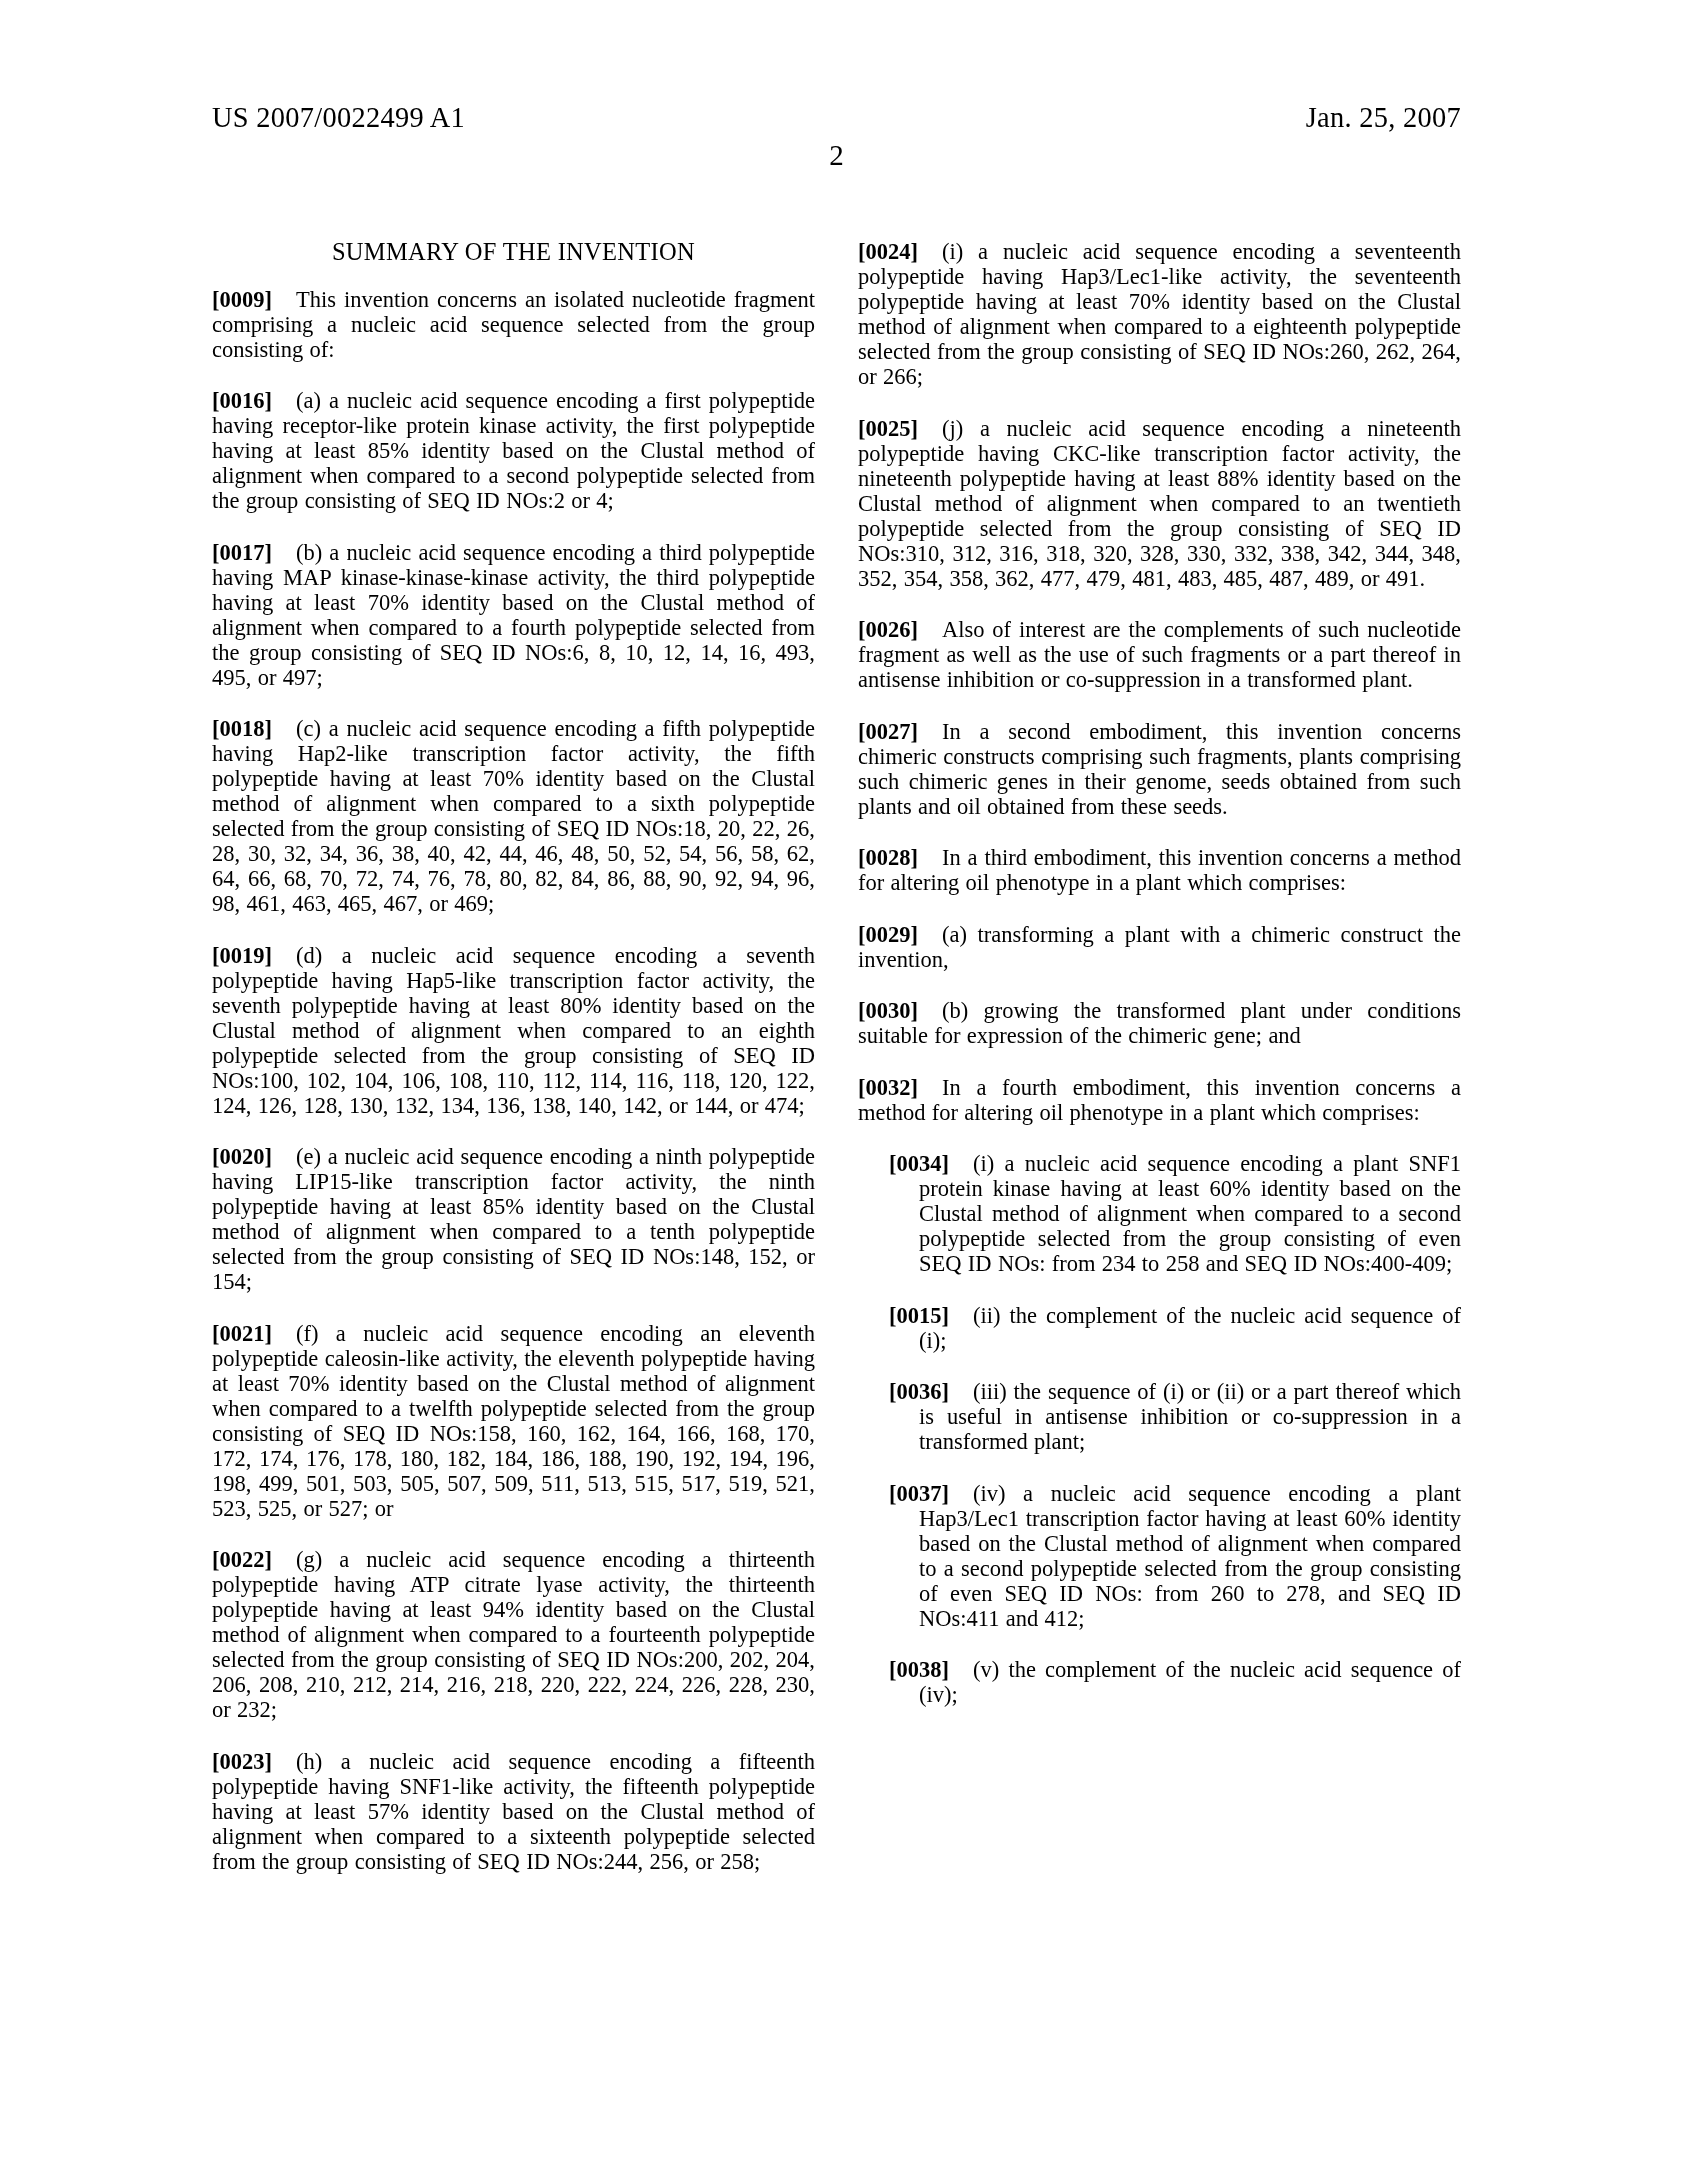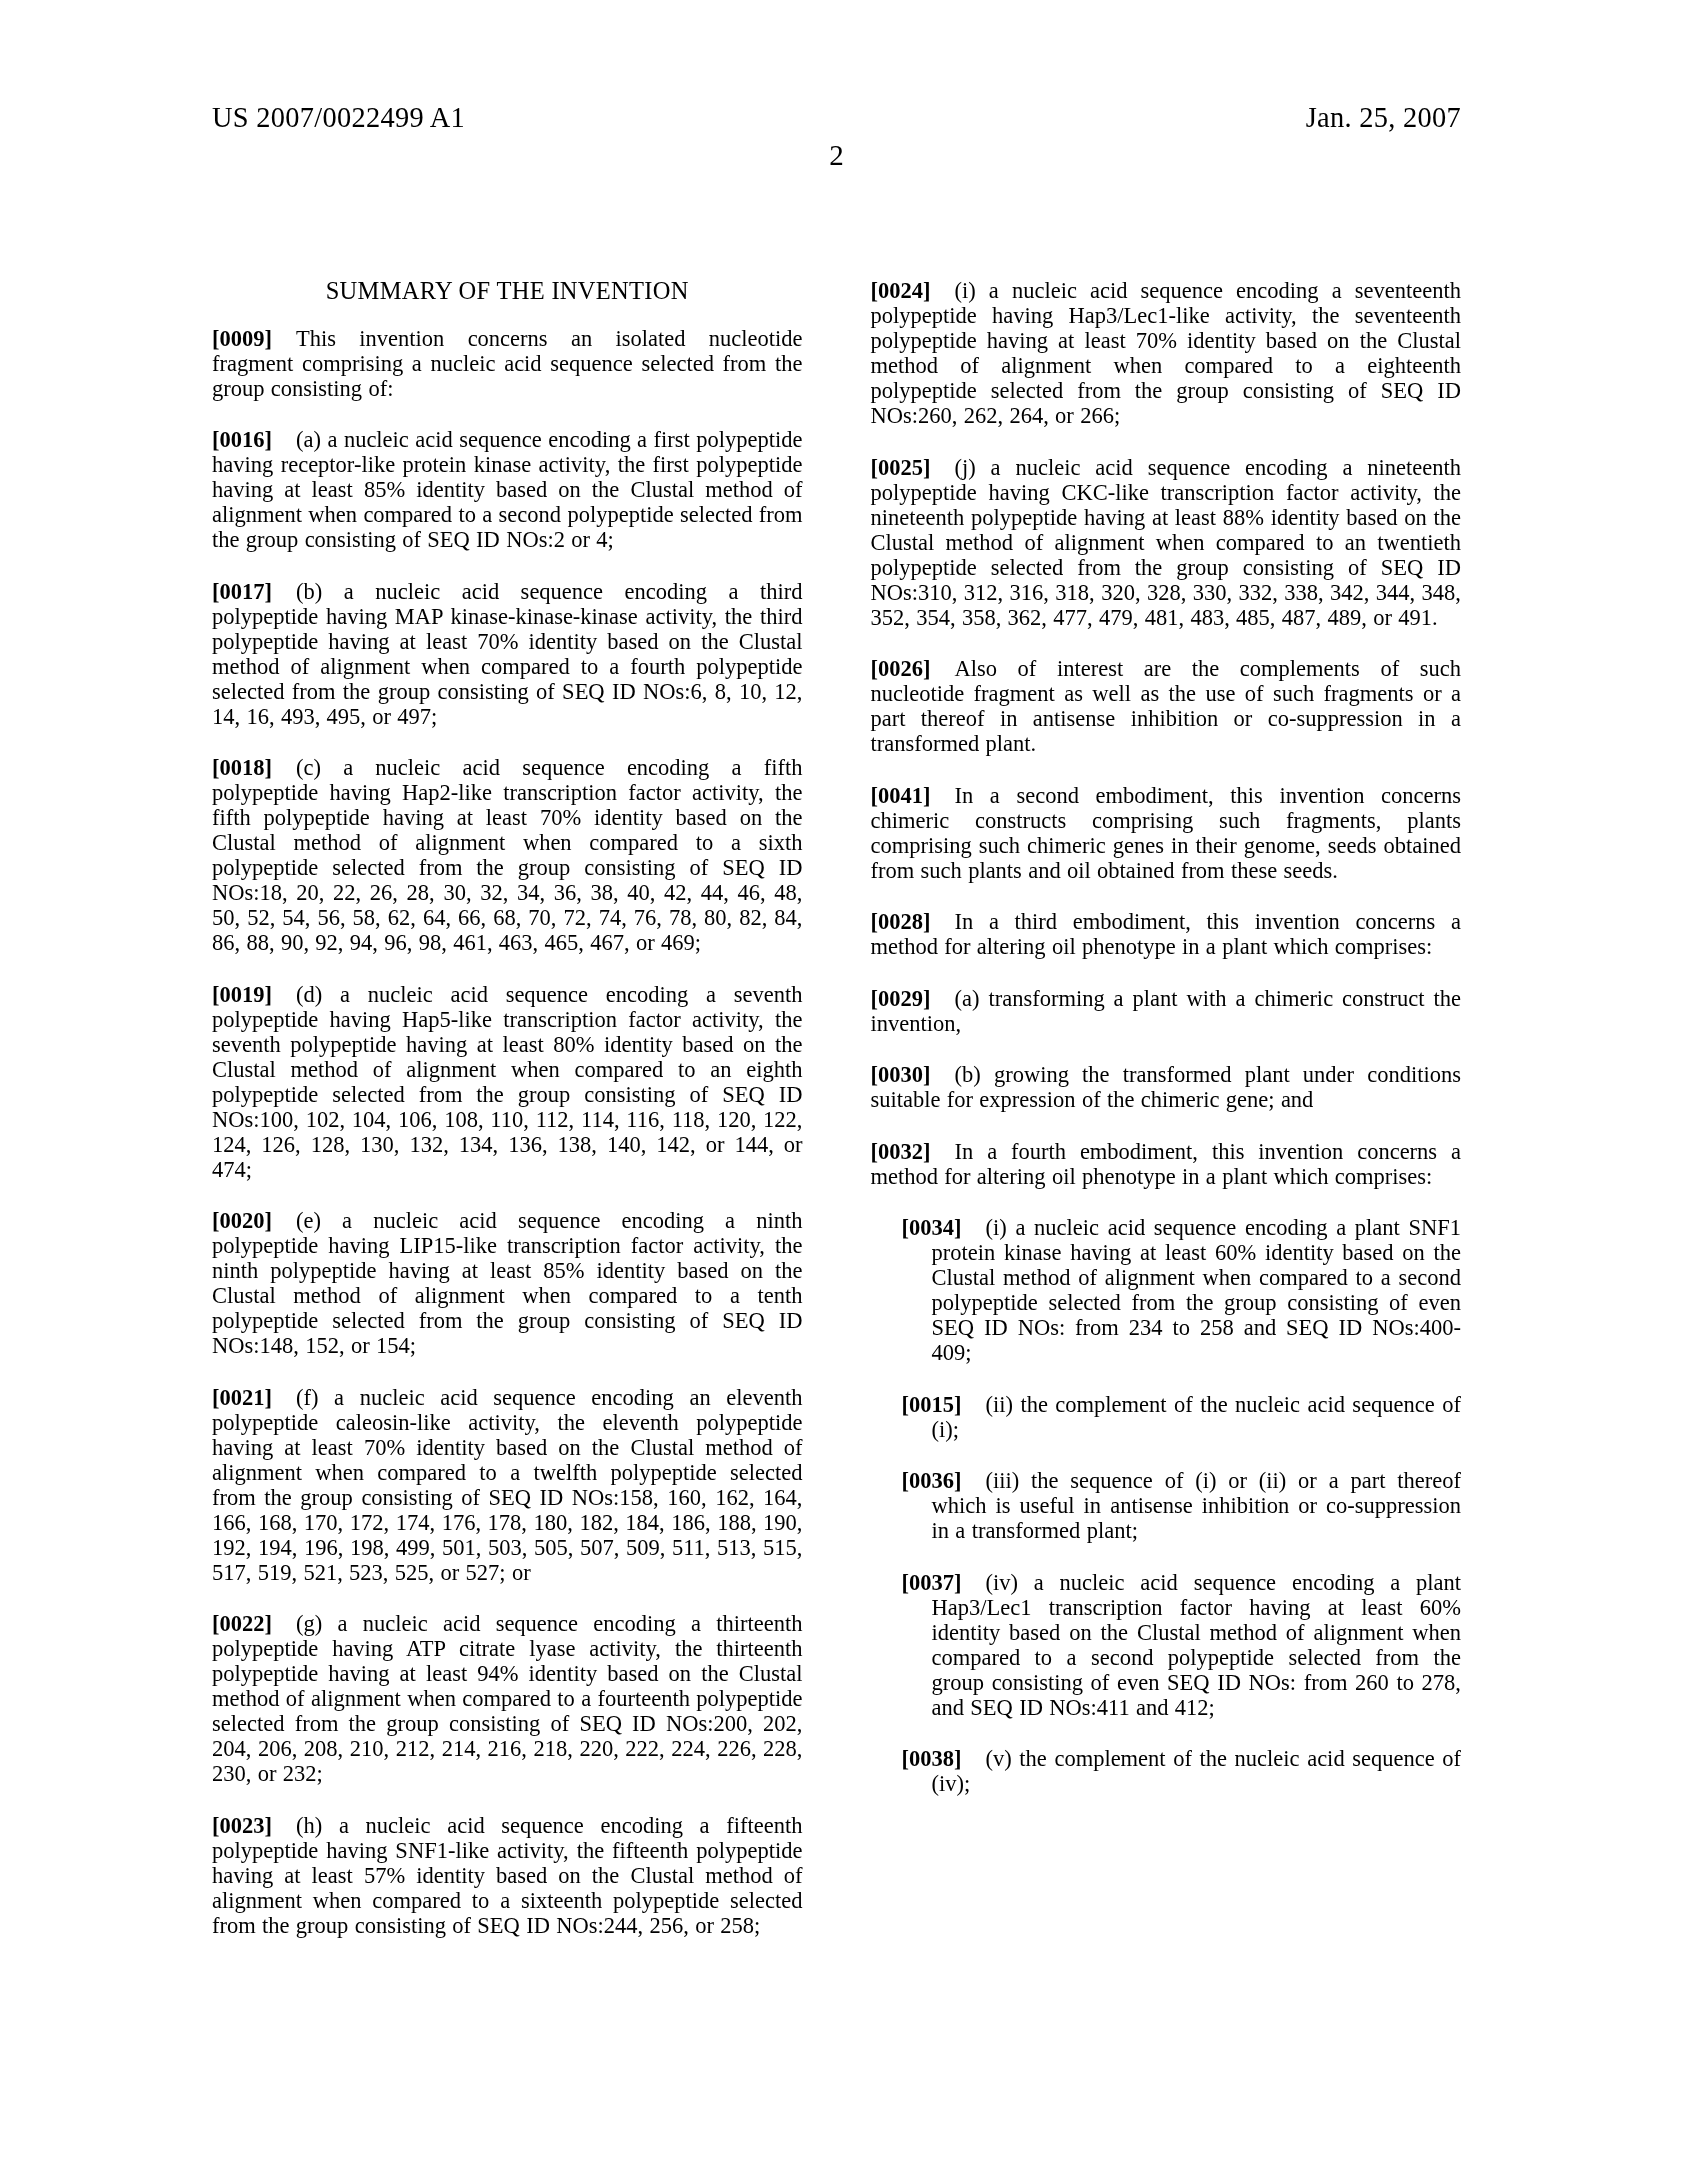--- a/index.html
+++ b/index.html
@@ -27,22 +27,22 @@
     letter-spacing: 0.3px;
   }
   .page-number {
     text-align: center;
     font-size: 29px;
     line-height: 33px;
     margin-top: 5.3px;
   }
   .columns {
     display: flex;
-    gap: 68px;
-    margin-top: 106px;
+    gap: 43px;
+    margin-top: 67px;
   }
   .column {
     flex: 1 1 0;
     min-width: 0;
   }
   .section-title {
     font-size: 24.5px;
     font-weight: 400;
     text-align: center;
     letter-spacing: 0.3px;
@@ -107,21 +107,21 @@
 
     <section class="column right">
       <div>
 
           <p class="para"><span class="tag">[0024]</span><span class="ptext">(i) a nucleic acid sequence encoding a seventeenth polypeptide having Hap3/Lec1-like activity, the seventeenth polypeptide having at least 70% identity based on the Clustal method of alignment when compared to a eighteenth polypeptide selected from the group consisting of SEQ ID NOs:260, 262, 264, or 266;</span></p>
 
           <p class="para"><span class="tag">[0025]</span><span class="ptext">(j) a nucleic acid sequence encoding a nineteenth polypeptide having CKC-like transcription factor activity, the nineteenth polypeptide having at least 88% identity based on the Clustal method of alignment when compared to an twentieth polypeptide selected from the group consisting of SEQ ID NOs:310, 312, 316, 318, 320, 328, 330, 332, 338, 342, 344, 348, 352, 354, 358, 362, 477, 479, 481, 483, 485, 487, 489, or 491.</span></p>
 
           <p class="para"><span class="tag">[0026]</span><span class="ptext">Also of interest are the complements of such nucleotide fragment as well as the use of such fragments or a part thereof in antisense inhibition or co-suppression in a transformed plant.</span></p>
 
-          <p class="para"><span class="tag">[0041]</span><span class="ptext">In a second embodiment, this invention concerns chimeric constructs comprising such fragments, plants comprising such chimeric genes in their genome, seeds obtained from such plants and oil obtained from these seeds.</span></p>
+          <p class="para"><span class="tag">[0027]</span><span class="ptext">In a second embodiment, this invention concerns chimeric constructs comprising such fragments, plants comprising such chimeric genes in their genome, seeds obtained from such plants and oil obtained from these seeds.</span></p>
 
           <p class="para"><span class="tag">[0028]</span><span class="ptext">In a third embodiment, this invention concerns a method for altering oil phenotype in a plant which comprises:</span></p>
 
           <p class="para"><span class="tag">[0029]</span><span class="ptext">(a) transforming a plant with a chimeric construct the invention,</span></p>
 
           <p class="para"><span class="tag">[0030]</span><span class="ptext">(b) growing the transformed plant under conditions suitable for expression of the chimeric gene; and</span></p>
 
 
           <p class="para"><span class="tag">[0032]</span><span class="ptext">In a fourth embodiment, this invention concerns a method for altering oil phenotype in a plant which comprises:</span></p>
 

